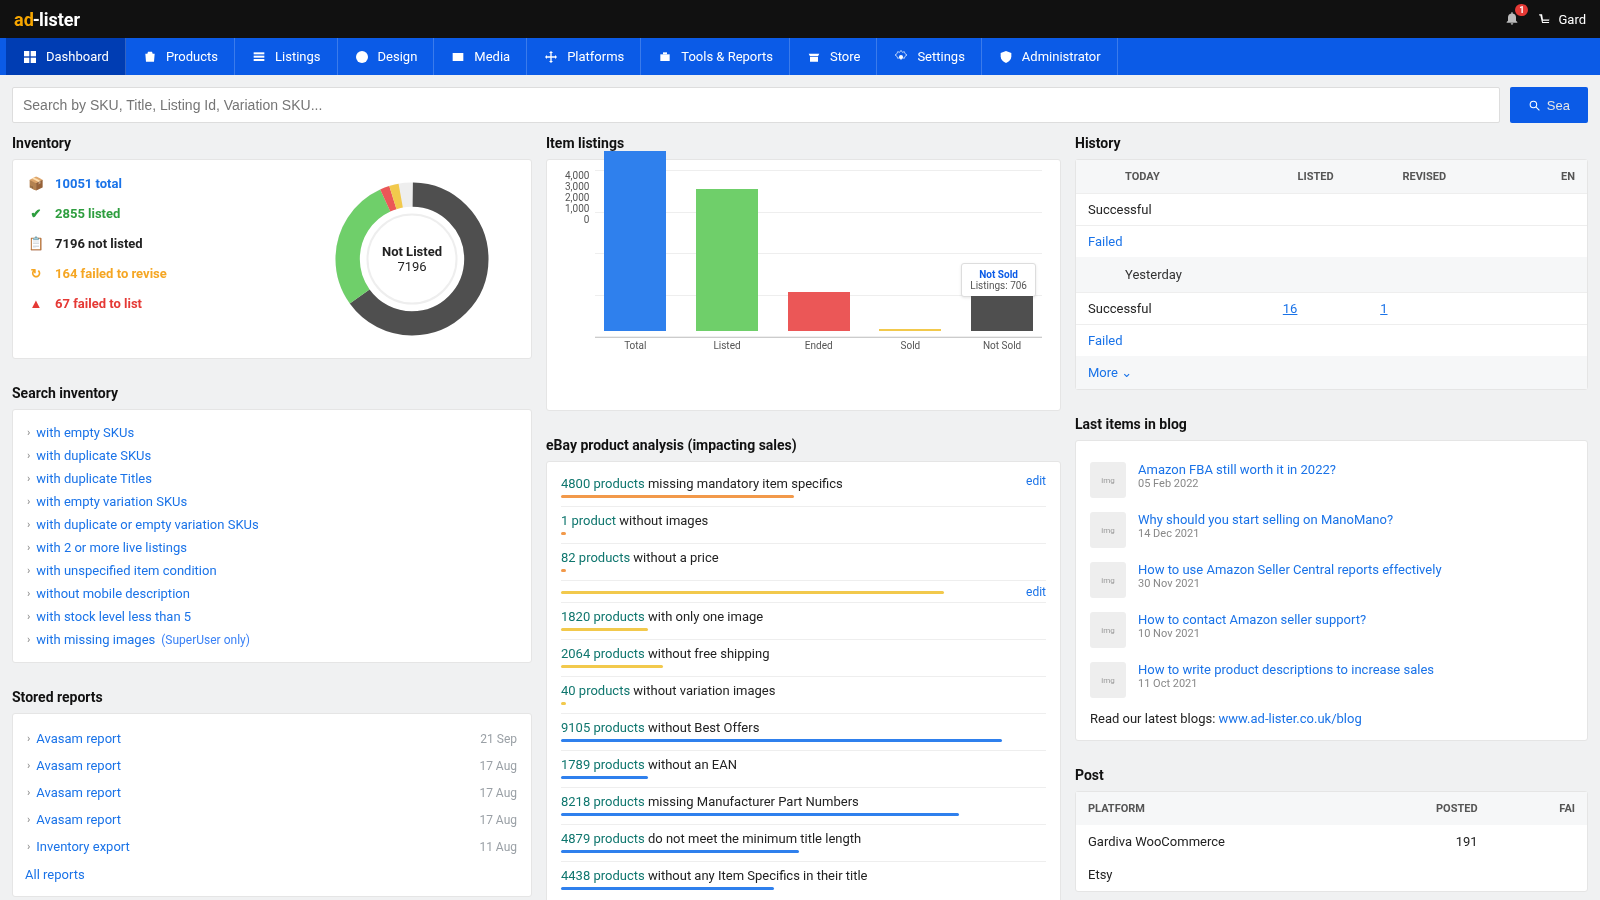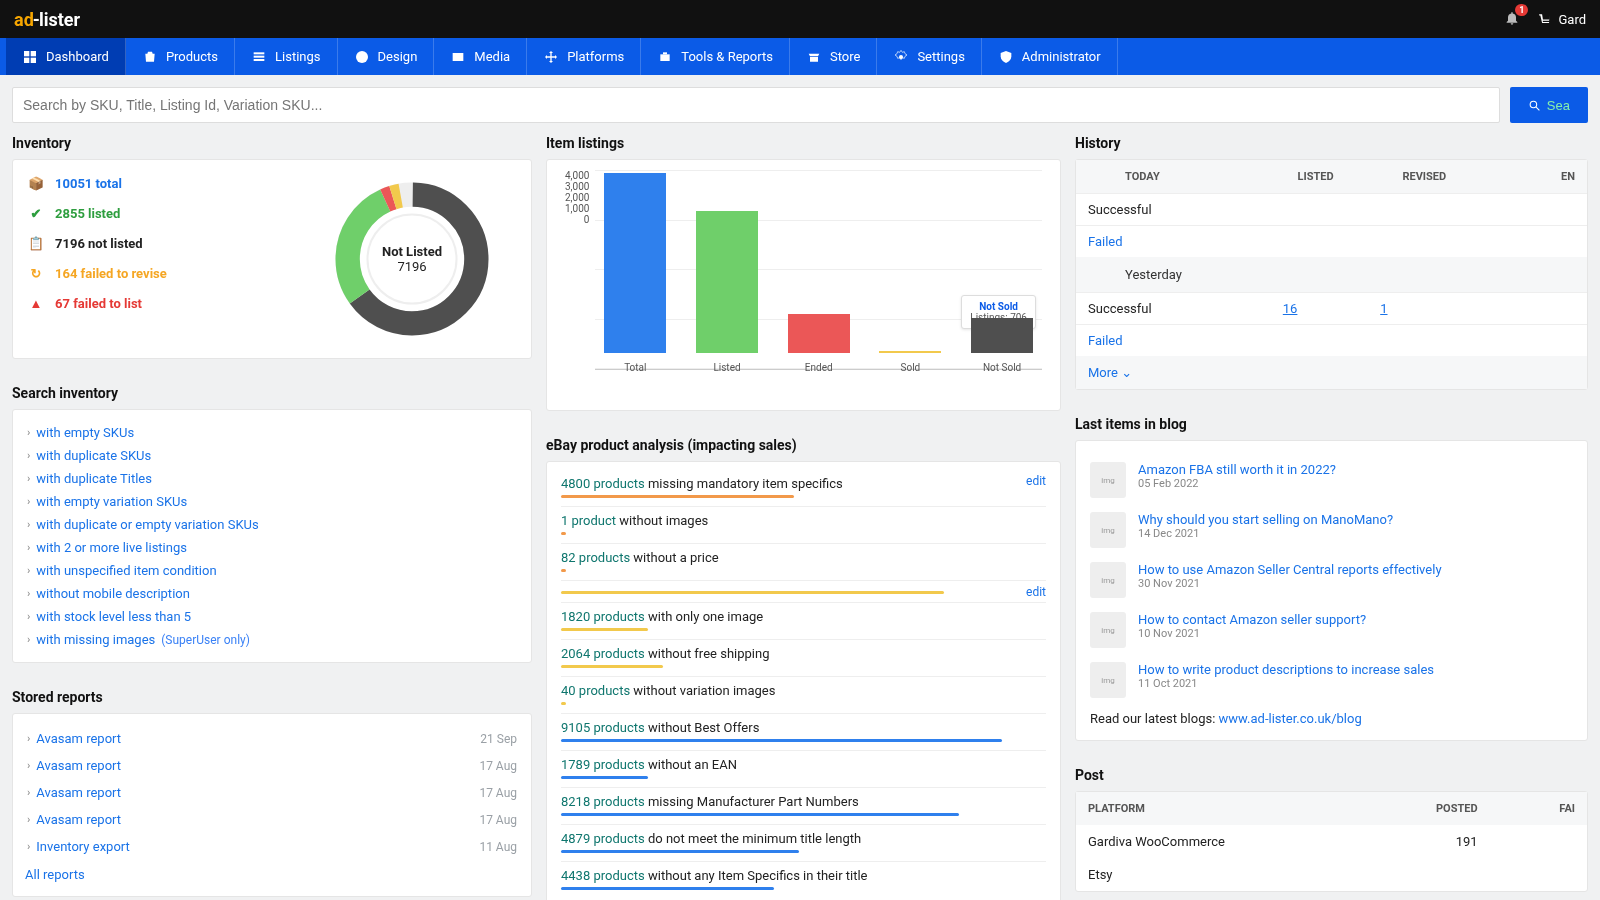--- a/index.html
+++ b/index.html
@@ -19,21 +19,21 @@
 
 
 .navbar { background: #0b5be7; height: 37px; display: flex; align-items: center; padding-left: 6px; }
 .nav-item { display: flex; align-items: center; gap: 8px; color: #fff; font-size: 13px; padding: 0 16px; height: 100%; border-right: 1px solid rgba(255,255,255,.2); cursor: pointer; }
 .nav-item.active { background: #003db3; }
 .nav-item svg, .nav-item .ico { width: 16px; height: 16px; fill: #fff; }
 
 
 .search-strip { padding: 12px 12px 0; display: flex; gap: 10px; }
 .search-strip input { flex: 1; border: 1px solid #ddd; padding: 9px 10px; font-size: 14px; border-radius: 2px; }
-.search-btn { background: #0b5be7; color: #86efac; border: none; padding: 0 18px; border-radius: 2px; display: flex; align-items: center; gap: 6px; font-size: 13px; cursor: pointer; }
+.search-btn { background: #0b5be7; color: #e5e5e5; border: none; padding: 0 18px; border-radius: 2px; display: flex; align-items: center; gap: 6px; font-size: 13px; cursor: pointer; }
 
 
 .cols { display: flex; gap: 14px; padding: 12px; align-items: flex-start; }
 .col { flex: 1; display: flex; flex-direction: column; gap: 26px; }
 .col1 { flex: 0 0 520px; }
 .col2 { flex: 0 0 515px; }
 .col3 { flex: 1; }
 
 .section-title { font-weight: 700; font-size: 14px; margin-bottom: 8px; color: #111; }
 .card { background: #fff; border: 1px solid #e5e5e5; border-radius: 3px; padding: 14px; }
@@ -60,21 +60,21 @@
 .yellow-sm { color: #3b82f6; font-size: 12px; }
 
 
 .report-row { display: flex; justify-content: space-between; align-items: center; padding: 2px 0; }
 .report-date { color: #9aa0a6; font-size: 12px; }
 
 
 .chart-card { padding: 10px 18px; }
 .chart-area { height: 230px; position: relative; display: flex; }
 .y-axis { display: flex; flex-direction: column; align-items: flex-end; font-size: 10px; color: #555; height: 200px; padding-right: 6px; }
-.plot { flex: 1; position: relative; height: 200px; border-bottom: 1px solid #ccc; display: flex; align-items: flex-end; justify-content: space-around; gap: 28px; padding: 16px 8px; }
+.plot { flex: 1; position: relative; height: 168px; border-bottom: 1px solid #ccc; display: flex; align-items: flex-end; justify-content: space-around; gap: 28px; padding: 6px 8px; }
 .grid-lines { position: absolute; inset: 0; display: flex; flex-direction: column; justify-content: space-between; pointer-events: none; }
 .grid-lines div { border-top: 1px solid #eee; height: 0; }
 .bar { width: 62px; position: relative; }
 .bar-label { position: absolute; bottom: -20px; width: 100%; text-align: center; font-size: 10px; color: #555; }
 .tooltip-box { position: absolute; right: 6px; bottom: 40px; background: #fff; border: 1px solid #ddd; padding: 5px 8px; font-size: 10px; color: #555; text-align: center; border-radius: 3px; box-shadow: 0 1px 3px rgba(0,0,0,.1); }
 .tooltip-box b { color: #0b5be7; font-weight: 700; }
 
 
 .analysis-row { border-bottom: 1px solid #eee; padding: 6px 0 8px; position: relative; }
 .analysis-row:last-child { border-bottom: none; }

